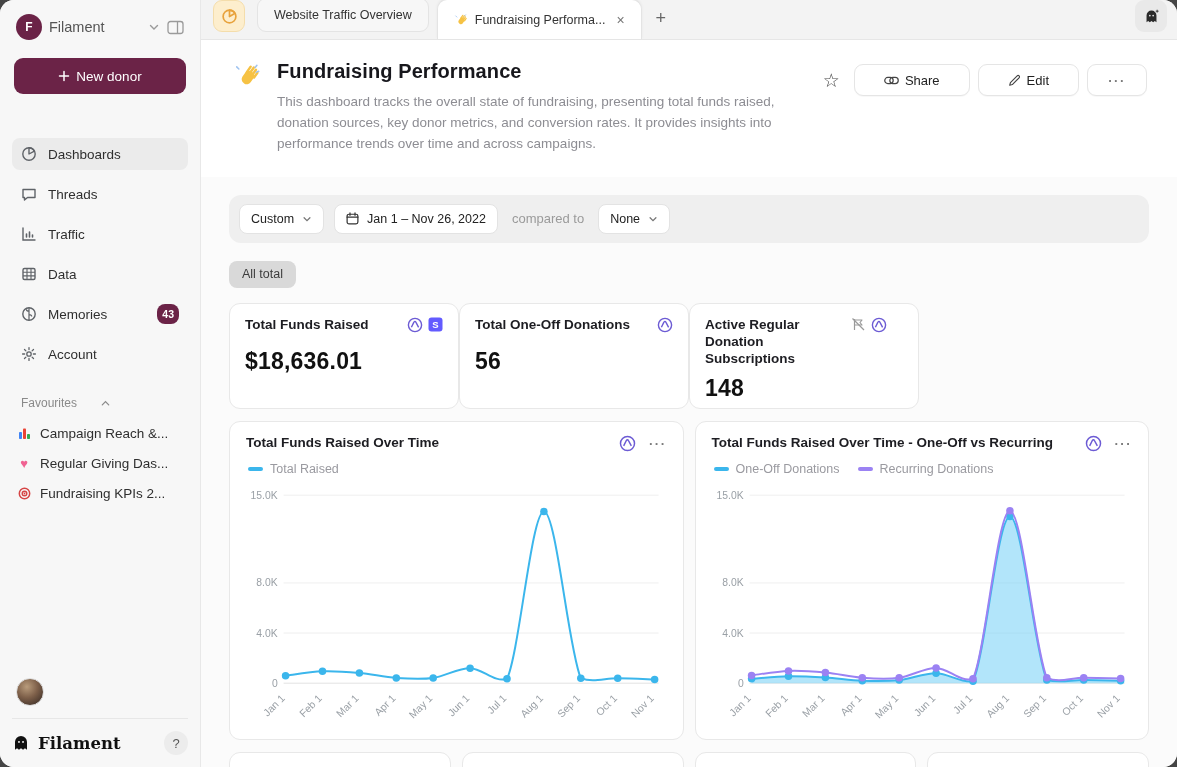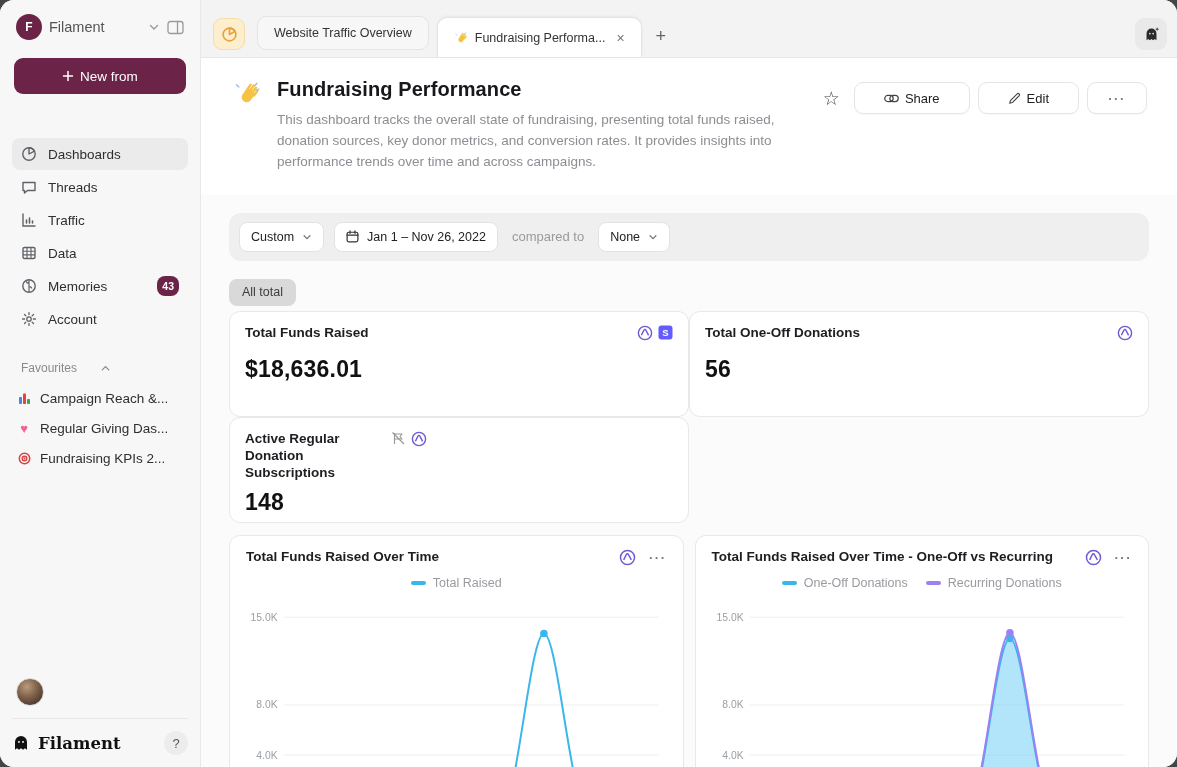--- a/index.html
+++ b/index.html
@@ -7,40 +7,40 @@
   .app { width:1177px; height:767px; border-radius:14px; overflow:hidden; display:flex; background:#fff; }
 
   
   .sidebar { width:201px; background:#f7f7f7; border-right:1px solid #e8e8e8; display:flex; flex-direction:column; padding:14px 12px 12px; flex-shrink:0; }
   .side-top { display:flex; align-items:center; gap:7px; padding:0 4px; }
   .logo-circle { width:26px; height:26px; border-radius:50%; background:#6b2347; color:#fff; font-size:12px; font-weight:bold; display:flex; align-items:center; justify-content:center; }
   .ws-name { font-size:14.5px; color:#555; font-weight:500; flex:1; }
   .side-top .chev { color:#9a9a9a; }
   .icon-btn { background:none; border:none; cursor:pointer; display:flex; align-items:center; justify-content:center; }
   .new-chat { margin:18px 2px 0; height:36px; border-radius:9px; background:#6b2347; color:#fff; font-size:13.5px; border:none; display:flex; align-items:center; justify-content:center; gap:6px; cursor:pointer; font-family:inherit; }
-  .nav { margin-top:44px; display:flex; flex-direction:column; gap:1px;justify-content:center; }
+  .nav { margin-top:44px; display:flex; flex-direction:column; gap:8px;justify-content:center; }
   .nav-item { display:flex; align-items:center; gap:10px; height:32px; padding:0 9px; border-radius:8px; cursor:pointer; color:#2f2f2f; }
   .nav-item.active { background:#ebebeb; }
   .nav-item .nicon { width:17px; display:flex; color:#5f6368; }
   .nav-item .nlabel { font-size:13.5px; flex:1; }
   .badge { min-width:20px; height:20px; border-radius:8px; background:#6b2347; color:#fff; font-size:10.5px; font-weight:bold; display:flex; align-items:center; justify-content:center; padding:0 5px; }
   .fav-head { margin:26px 9px 8px; display:flex; align-items:center; font-size:12px; color:#8a8a8a; }
   .fav-head span { flex:1; }
   .fav-item { display:flex; align-items:center; gap:8px; height:30px; padding:0 4px; border-radius:8px; cursor:pointer; font-size:13.5px; color:#2f2f2f; }
   .fav-item .ficon { width:16px; display:flex; justify-content:center; }
   .side-spacer { flex:1; }
   .avatar { width:28px; height:28px; border-radius:50%; margin:0 4px 12px; background:radial-gradient(circle at 38% 30%, #b99c7c 0%, #7d5f49 45%, #2e2420 100%); border:1px solid #ddd; cursor:pointer; }
   .side-footer { border-top:1px solid #e7e7e7; padding-top:12px; display:flex; align-items:center; gap:8px; }
   .wordmark { font-family:"DejaVu Serif",serif; font-weight:bold; font-size:16.5px; color:#111; flex:1; }
   .help-btn { width:24px; height:24px; border-radius:50%; background:#ececec; border:none; color:#555; font-size:13px; cursor:pointer; }
 
   
   .main { flex:1; display:flex; flex-direction:column; overflow:hidden; }
 
-  .tabbar { height:58px; background:#f3f3f3; border-bottom:1px solid #e6e6e6; display:flex; align-items:flex-end; padding:0 10px; gap:8px; flex-shrink:0; }
+  .tabbar { height:40px; background:#f3f3f3; border-bottom:1px solid #e6e6e6; display:flex; align-items:flex-end; padding:0 10px; gap:8px; flex-shrink:0; }
   .tab-home { width:32px; height:32px; border-radius:9px; background:#fdeecd; border:1px solid #f4ddab; margin:0 4px 7px 2px; display:flex; align-items:center; justify-content:center; cursor:pointer; }
   .tab { height:34px; margin-bottom:7px; padding:0 16px; border-radius:9px; background:#f7f7f7; border:1px solid #e4e4e4; display:flex; align-items:center; gap:7px; font-size:12.5px; color:#333; cursor:pointer; white-space:nowrap; }
   .tab.active { background:#fff; height:40px; margin-bottom:0; border-radius:10px 10px 0 0; border-bottom:none; box-shadow:0 -1px 3px rgba(0,0,0,.05); }
   .tab .close { color:#777; font-size:14px; margin-left:4px; cursor:pointer; }
   .new-tab { font-size:18px; color:#666; margin-bottom:10px; padding:0 6px; }
   .tab-spacer { flex:1; }
   .ghost-btn { width:32px; height:32px; border-radius:9px; background:#e9e9e9; margin-bottom:7px; display:flex; align-items:center; justify-content:center; cursor:pointer; border:none; }
 
   .page-header { background:#fff; padding:20px 30px 22px 32px; display:flex; align-items:flex-start; gap:14px; flex-shrink:0; }
   .head-emoji { width:30px; padding-top:2px; flex-shrink:0; }
@@ -54,32 +54,32 @@
 
   .content { flex:1; background:#fbfbfb; padding:18px 28px 0; overflow:hidden; }
 
   .filterbar { background:#efefef; border-radius:12px; padding:9px 10px; display:flex; align-items:center; gap:10px; }
   .filter-pill { height:30px; background:#fff; border:1px solid #e3e3e3; border-radius:8px; display:flex; align-items:center; gap:8px; padding:0 11px; font-size:12.5px; color:#222; cursor:pointer; font-family:inherit; }
   .filter-pill .chev { color:#888; }
   .compared { font-size:13px; color:#9a9a9a; padding:0 4px; }
 
   .allcharts { margin-top:18px; display:inline-flex; height:27px; align-items:center; padding:0 13px; background:#d9d9d9; border-radius:8px; font-size:12.5px; color:#3c3c3c; cursor:pointer; border:none; font-family:inherit; }
 
-  .stat-grid { margin-top:5px; display:grid; grid-template-columns:repeat(2,1fr); }
+  .stat-grid { margin-top:15px; display:grid; grid-template-columns:repeat(4,1fr); }
   .card { background:#fff; border:1px solid #e8e8e8; border-radius:11px; padding:13px 15px; }
   .stat-card { height:106px; }
   .card-head { display:flex; align-items:flex-start; gap:6px; }
   .card-title { font-size:13.5px; font-weight:bold; color:#1d1d22; line-height:1.25; flex:1; }
   .card-icons { display:flex; gap:5px; align-items:center; flex-shrink:0; }
   .stat-value { margin-top:14px; font-size:23px; font-weight:bold; color:#111; letter-spacing:.2px; }
   .stat-card.two-line .stat-value { margin-top:8px; }
 
   .chart-grid { margin-top:12px; display:grid; grid-template-columns:1fr 1fr; gap:11px; }
   .chart-card { height:319px; padding:13px 16px 8px; }
-  .legend { display:flex; justify-content:center; gap:18px; margin:10px 2px 16px; }
+  .legend { display:flex; justify-content:flex-start; gap:18px; margin:10px 2px 8px; }
   .legend-item { display:flex; align-items:center; gap:7px; font-size:12.5px; color:#9a9aa0; }
   .swatch { width:15px; height:3.5px; border-radius:2px; display:inline-block; }
   .chart-svg { display:block; width:100%; }
 
   .bottom-grid { margin-top:12px; display:grid; grid-template-columns:repeat(4,1fr); gap:11px; }
   .bottom-card { height:100px; }
 
   .dots { color:#7a7a7a; font-weight:bold; letter-spacing:1.5px; font-size:13px; }
   svg { display:block; }
 </style>
@@ -106,21 +106,21 @@
         </span>
       </button>
     </div>
 
     <button class="new-chat">
       <span>
         <svg width="12" height="12" viewBox="0 0 12 12">
             <path d="M6 1.5v9 M1.5 6h9" stroke="#fff" stroke-width="1.5" stroke-linecap="round"></path>
           </svg>
       </span>
-      <span>New from</span>
+      <span>New donor</span>
     </button>
 
     <nav class="nav">
       <div class="nav-item active">
         <span class="nicon">
           <svg width="16" height="16" viewBox="0 0 16 16">
               <circle cx="8" cy="8" r="6.2" fill="none" stroke="#5f6368" stroke-width="1.4"></circle>
               <path d="M8 8 V1.8 A6.2 6.2 0 0 1 13.4 5.2 Z" fill="none" stroke="#5f6368" stroke-width="1.4" stroke-linejoin="round"></path>
             </svg>
         </span>

